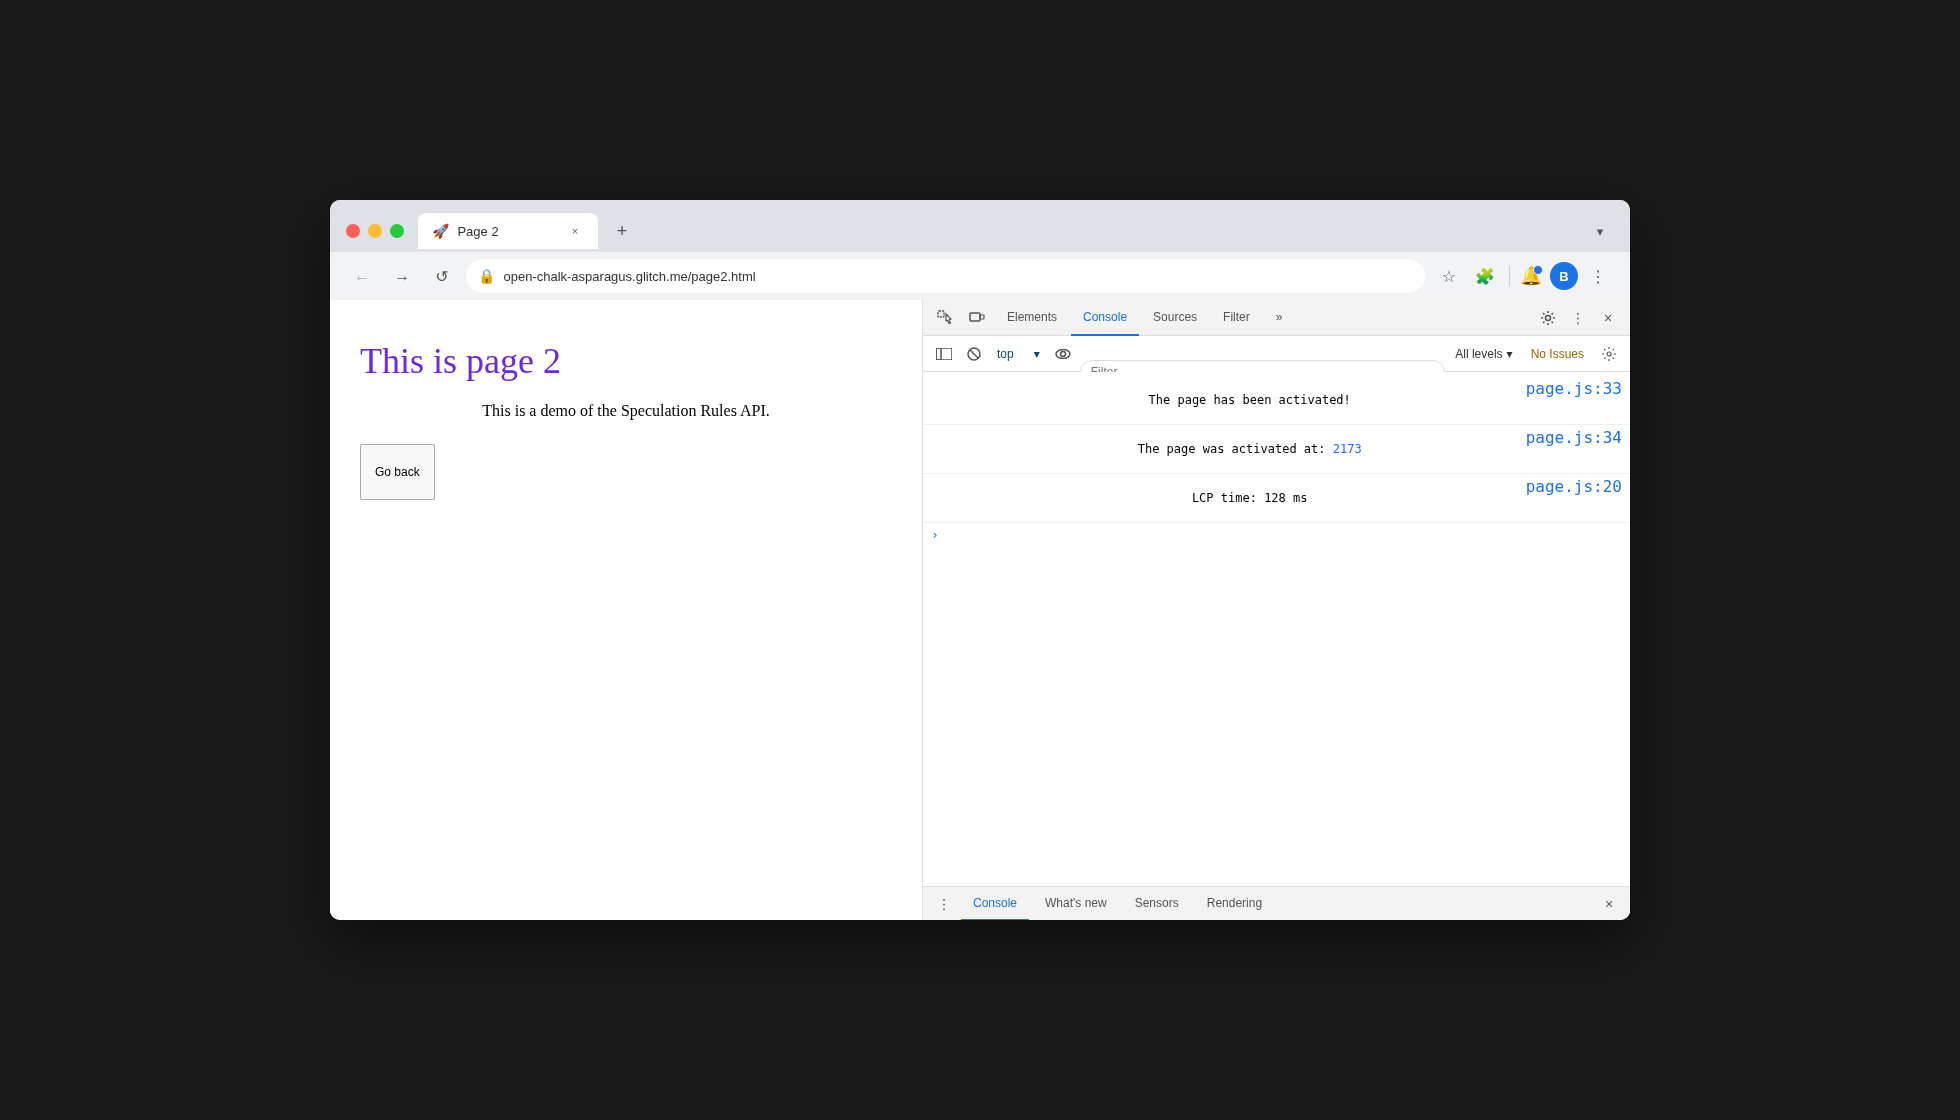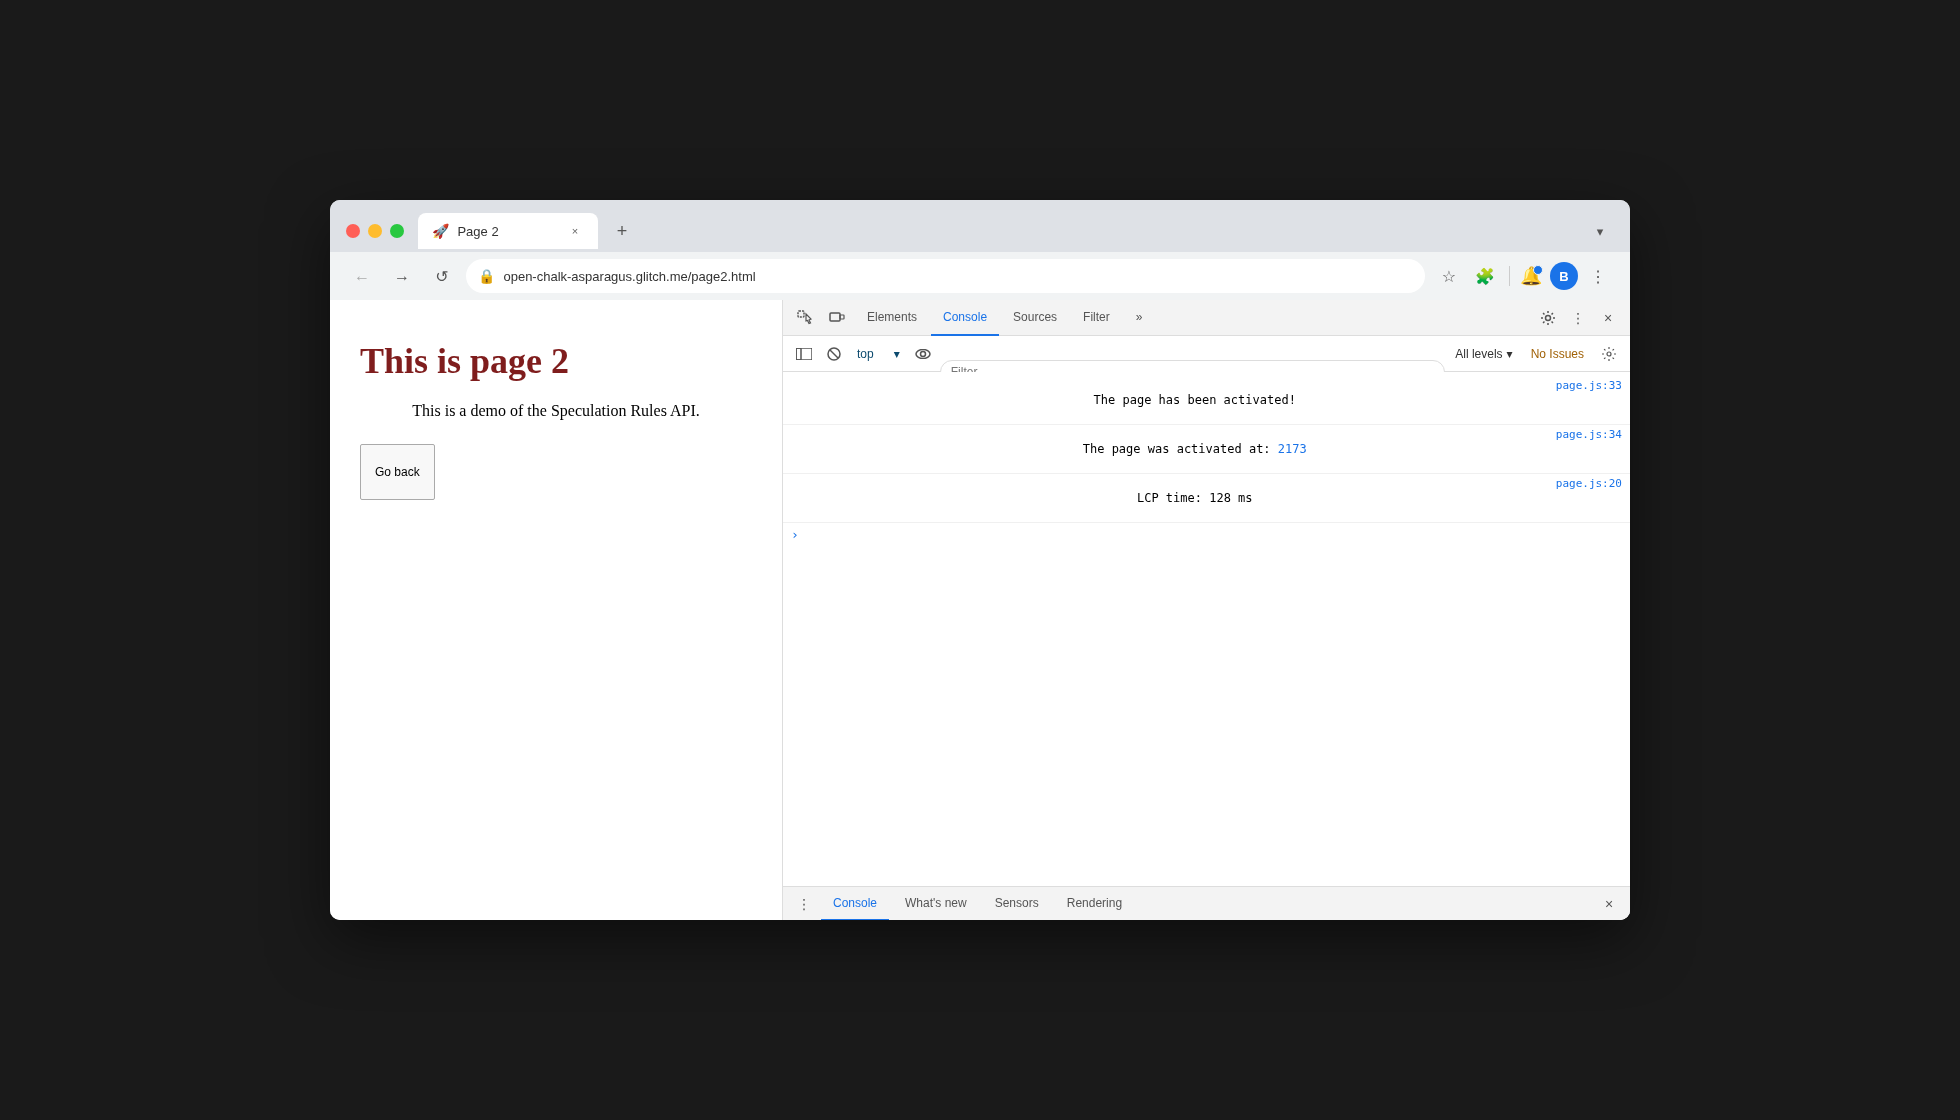--- a/index.html
+++ b/index.html
@@ -231,22 +231,22 @@
 
     
     .page-content {
       flex: 1;
       background: #fff;
       padding: 40px 30px;
     }
 
     .page-title {
       font-size: 36px;
-      font-weight: 700;
-      color: #7f1d1d;
+      font-weight: 400;
+      color: #6d28d9;
       font-family: Georgia, serif;
       margin-bottom: 20px;
     }
 
     .page-description {
       font-size: 16px;
       color: #000;
       font-family: Georgia, serif;
       margin-bottom: 24px;
       text-align: center;
@@ -257,21 +257,21 @@
       background: #f8f8f8;
       padding: 20px 14px;
       font-size: 12px;
       cursor: pointer;
       border-radius: 2px;
       color: #000;
     }
 
     
     .devtools-panel {
-      width: 848px;
+      width: 708px;
       background: #fff;
       border-left: 1px solid #ddd;
       display: flex;
       flex-direction: column;
     }
 
     
     .devtools-header {
       background: #f3f3f3;
       border-bottom: 1px solid #ddd;
@@ -419,21 +419,21 @@
       white-space: pre-wrap;
       text-align: center;
     }
 
     .console-message .number-value {
       color: #1a73e8;
     }
 
     .console-source {
       color: #1a73e8;
-      font-size: 11px;
+      font-size: 16px;
       cursor: pointer;
       white-space: nowrap;
       margin-left: 8px;
       padding-left: 36px;
     }
 
     .console-prompt {
       display: flex;
       align-items: center;
       padding: 4px 8px;

